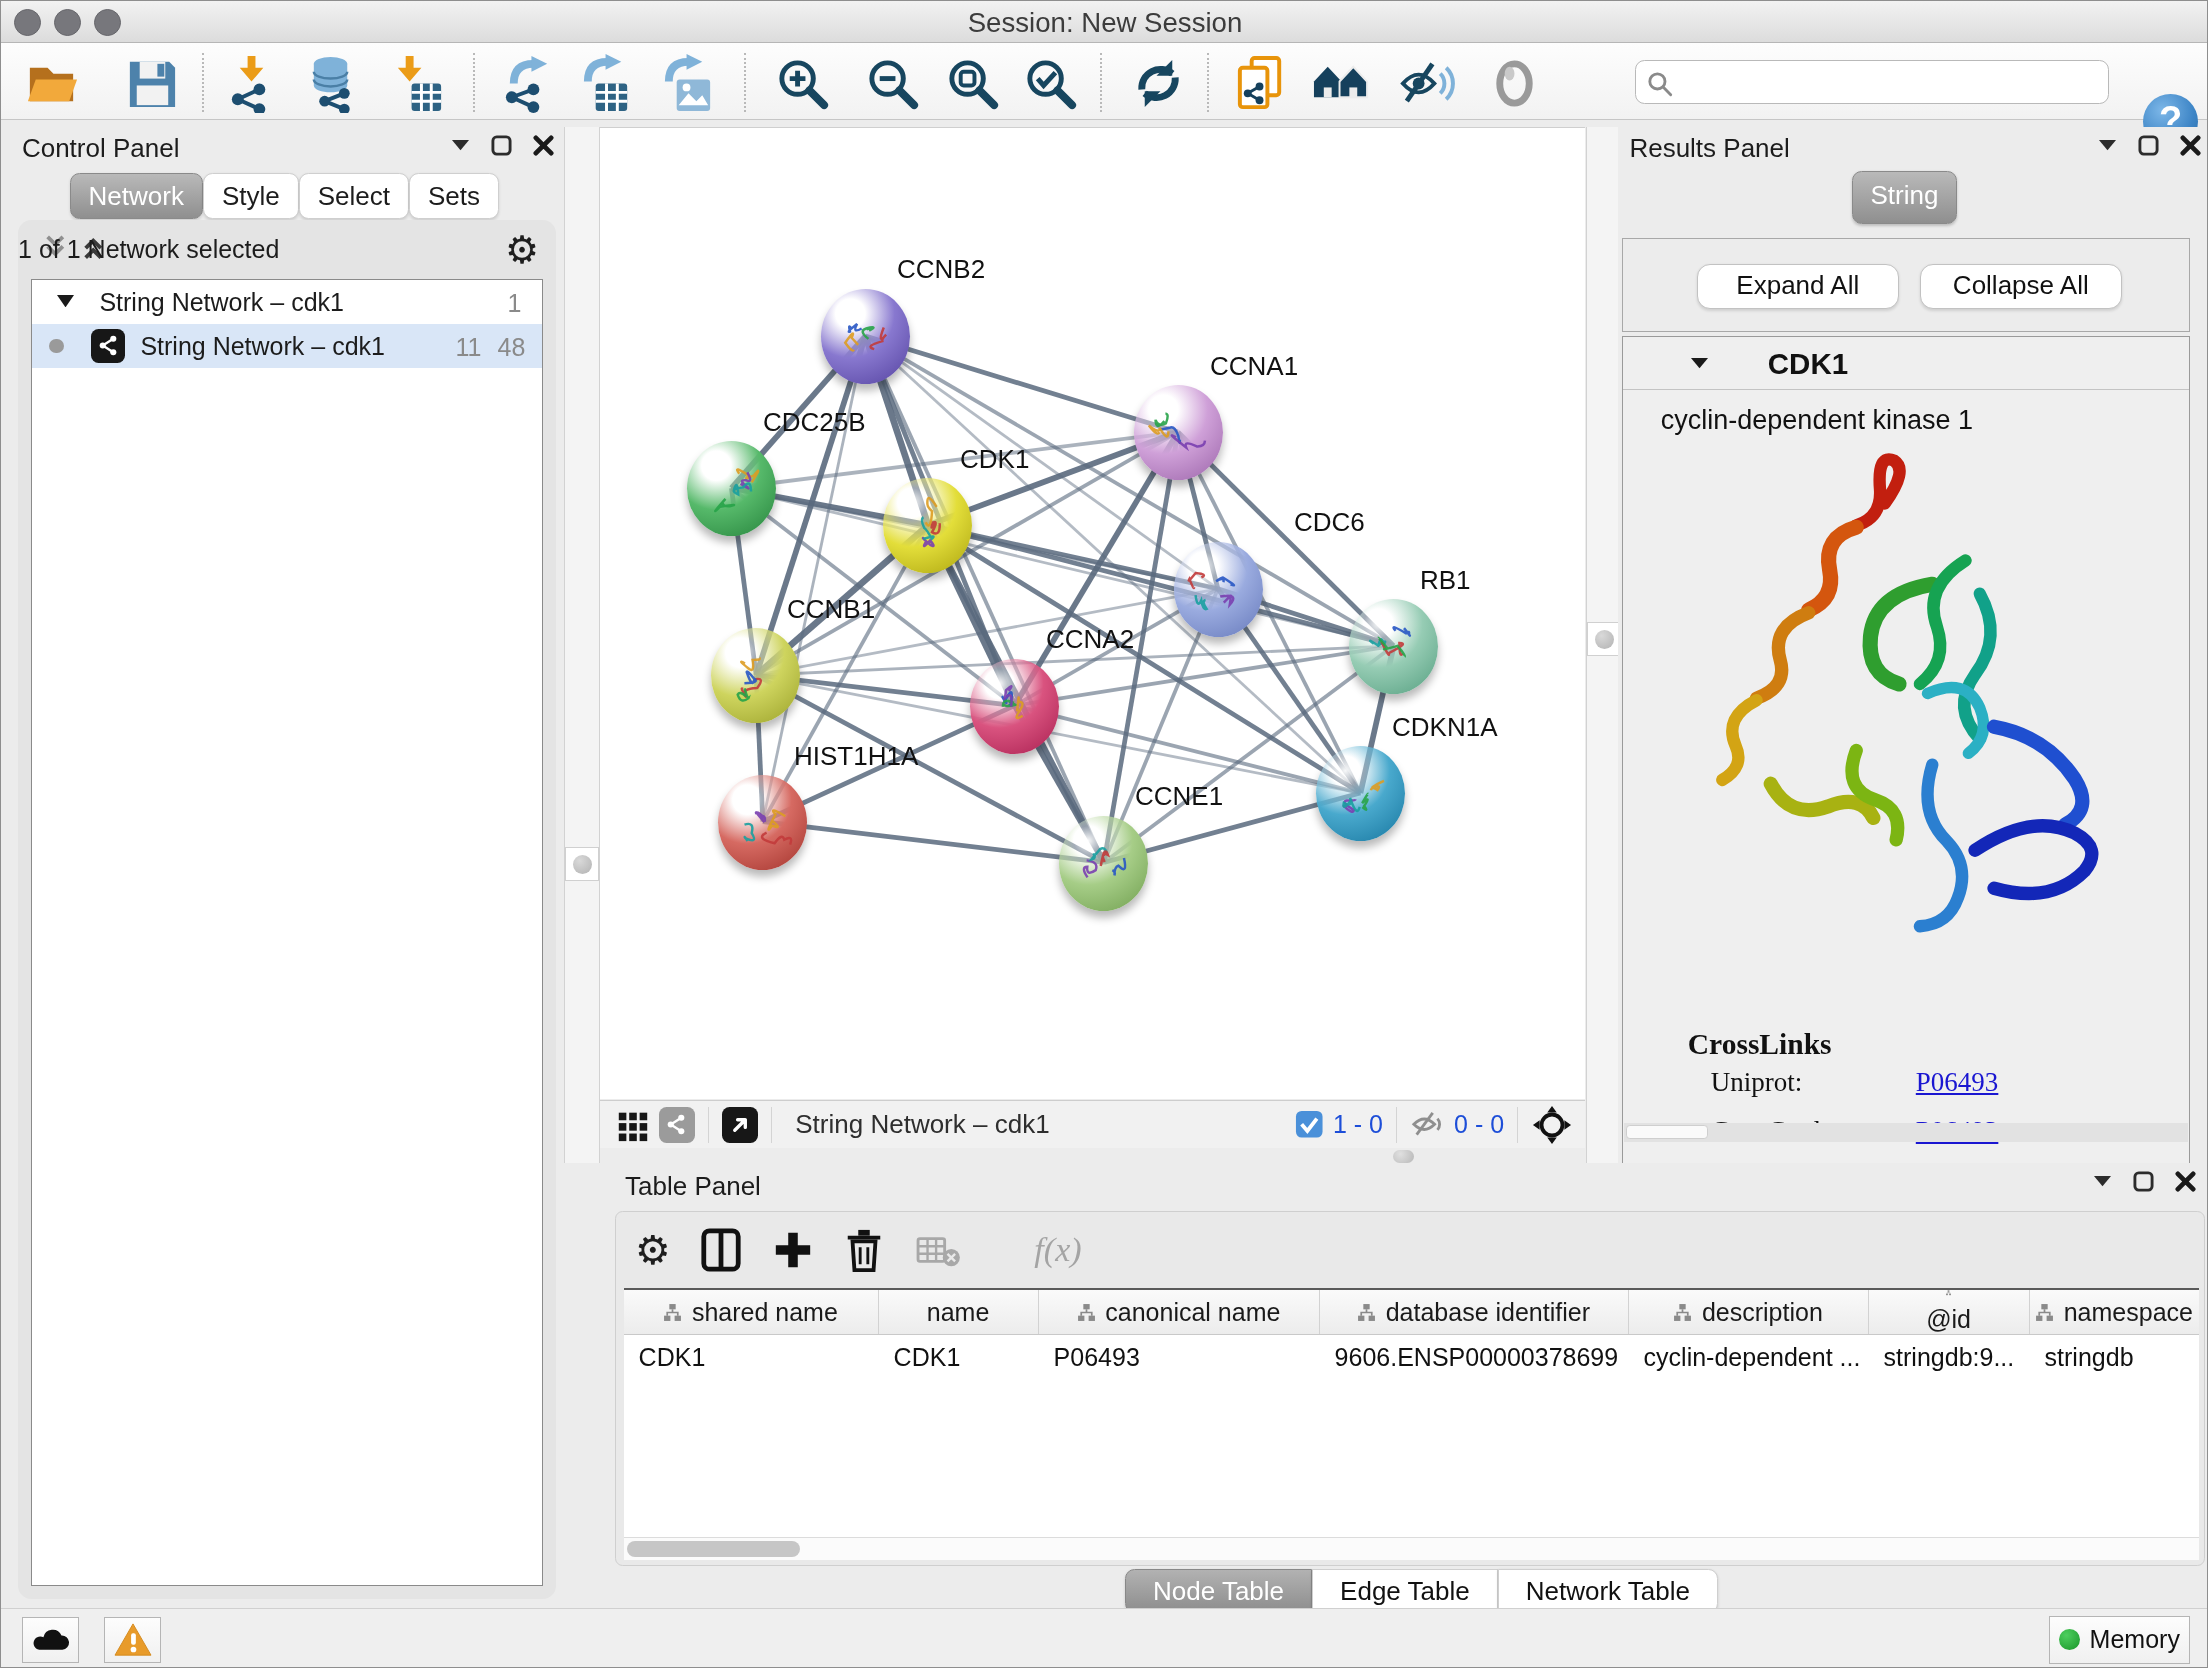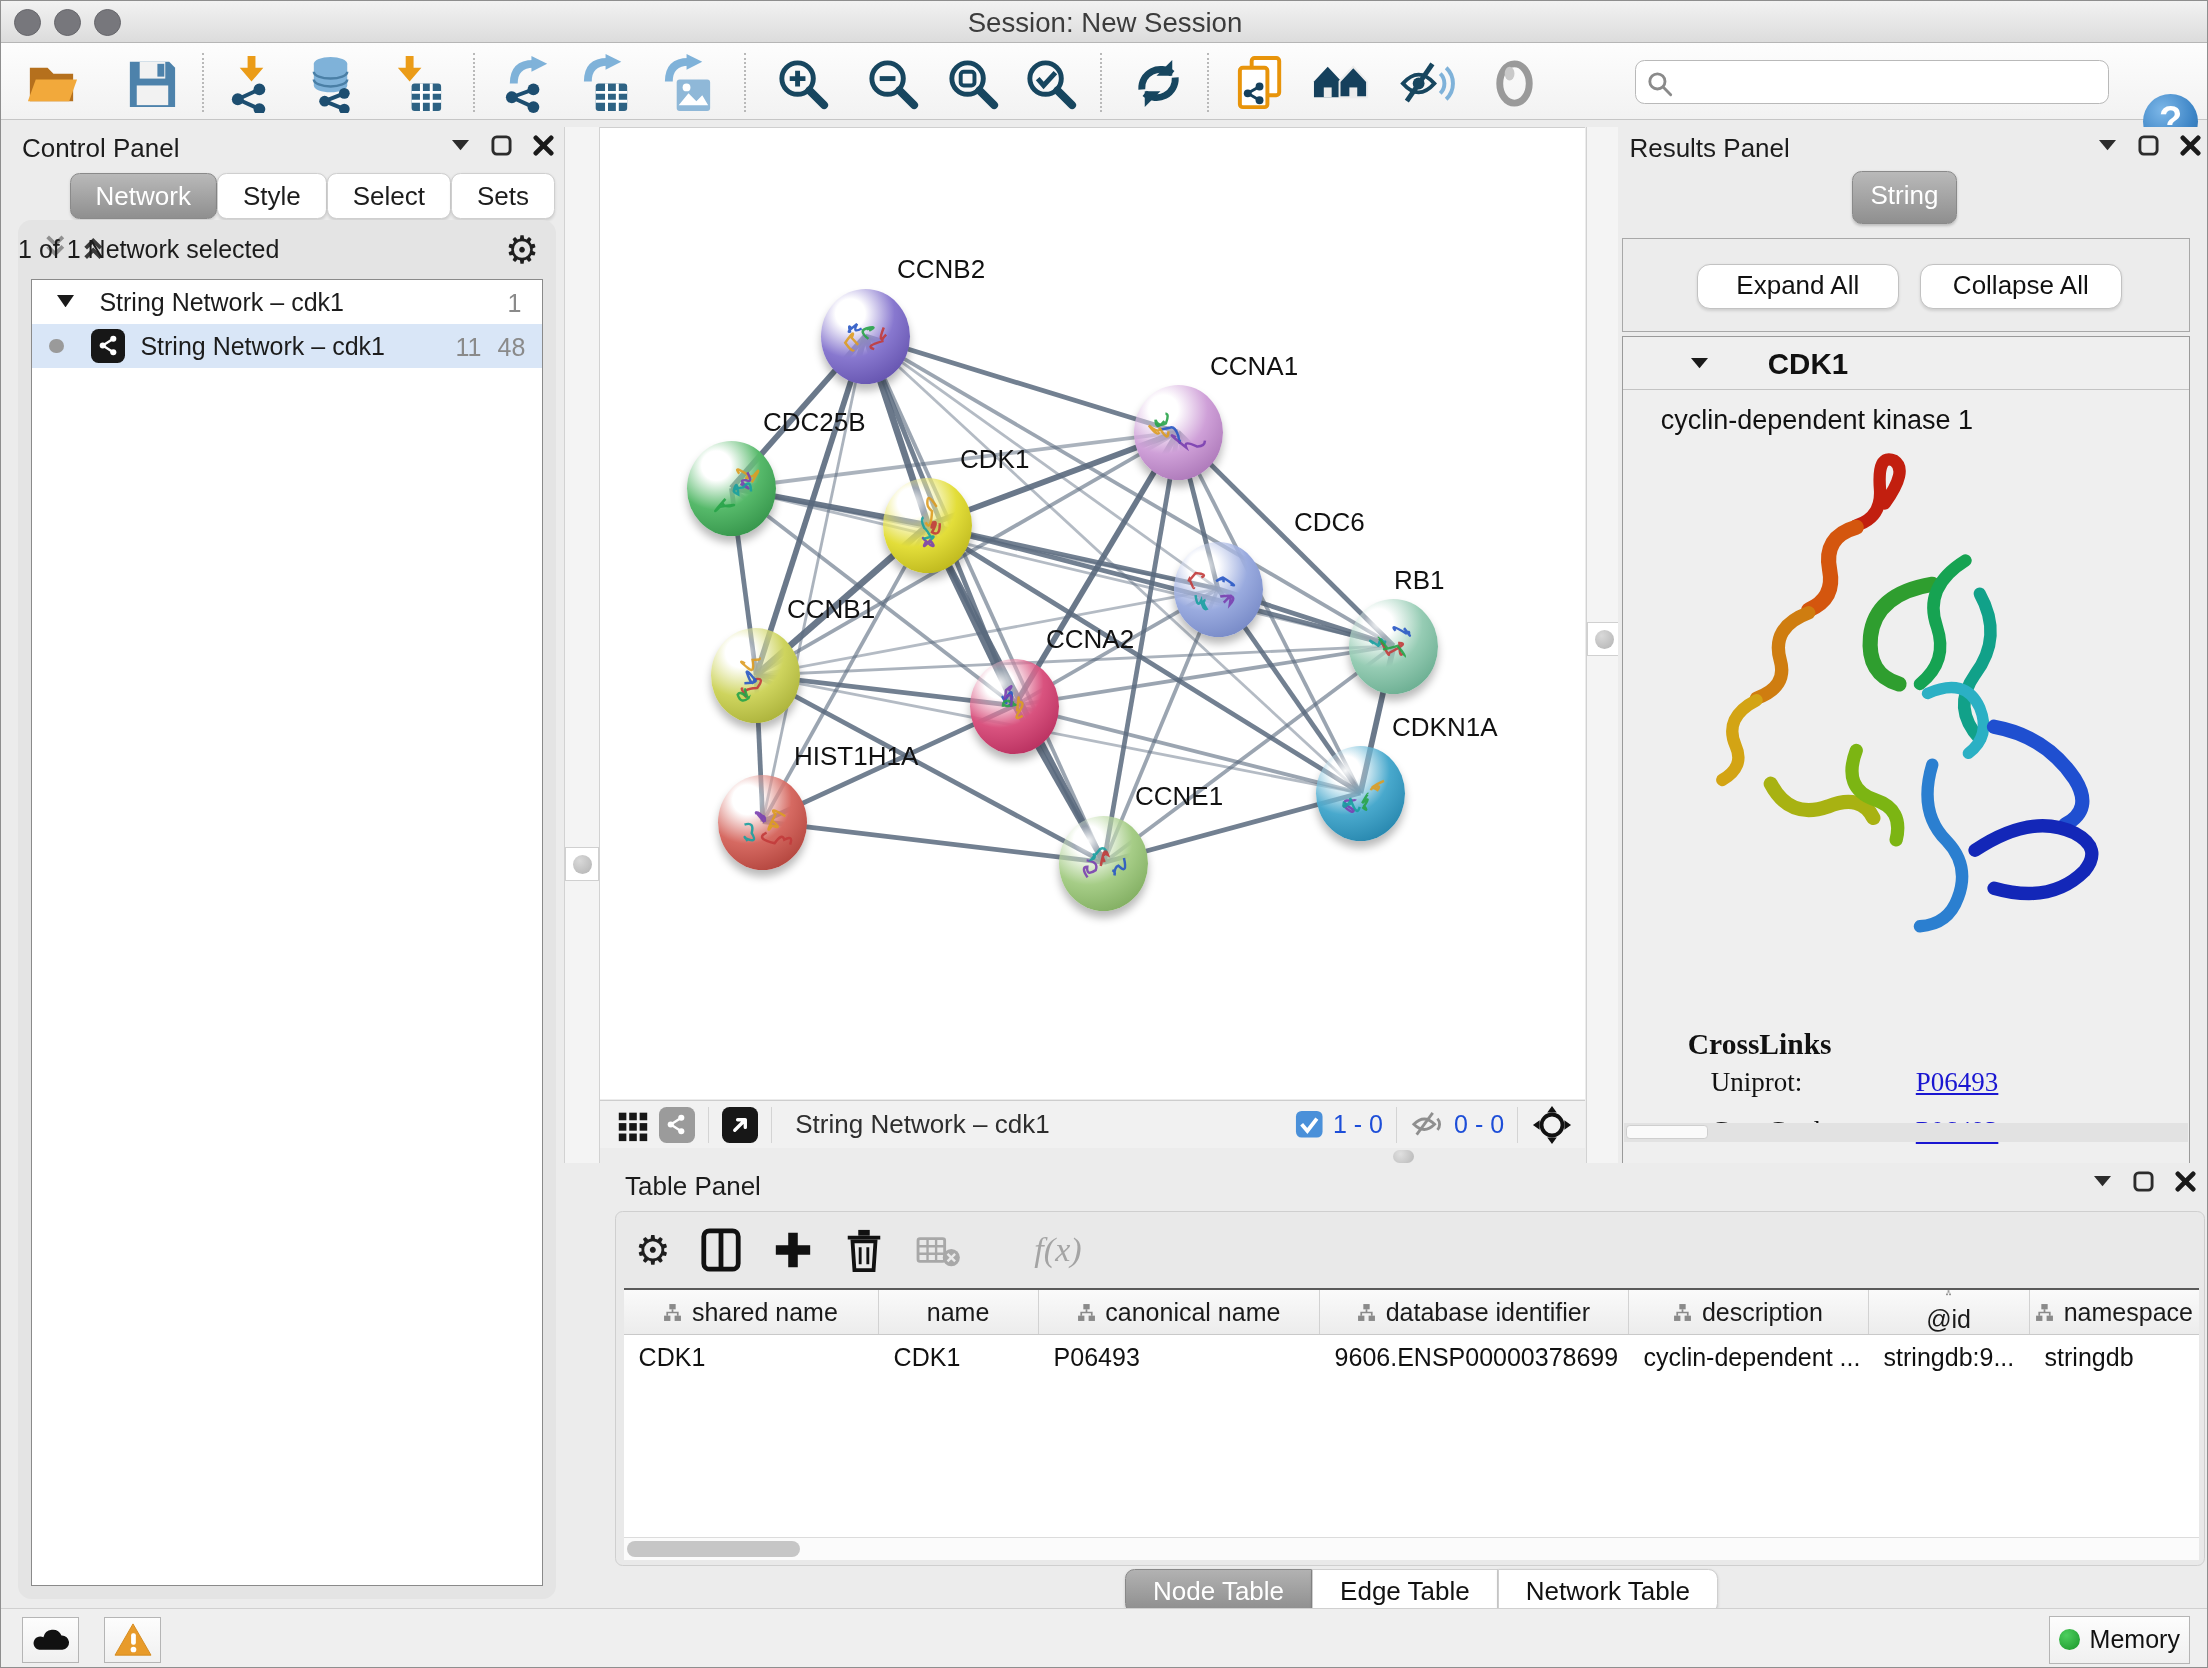--- a/index.html
+++ b/index.html
@@ -31,21 +31,21 @@
 
   
   .panel-title { font-size:26px; color:#1c1c1c; }
   .win-ctl { display:inline-block; cursor:pointer; }
 
   
   .control-panel { position:absolute; left:7.6px; top:126px; width:555px; height:1474px; }
   .cp-head { position:absolute; left:13.3px; top:5.7px; }
   .panel-ctls { position:absolute; top:7.6px; right:9.5px; display:flex; gap:21px; align-items:center; }
   .cp-tabs { position:absolute; left:61px; top:46px; height:46px; display:flex; }
-  .tab { height:46px; padding:0 25px; font-size:26px; line-height:44px; text-align:right;
+  .tab { height:46px; padding:0 18px; font-size:26px; line-height:44px; text-align:right;
     background:#fff; color:#1c1c1c; border:1px solid #cfcfcf; border-radius:9.5px 9.5px 9.5px 9.5px;
     margin-right:0px; cursor:pointer; box-shadow:0 1.9px 2.9px rgba(0,0,0,.12); }
   .tab.active { background:linear-gradient(#b9b9b9,#8f8f8f); color:#fff; border-color:#8a8a8a; }
   .cp-body { position:absolute; left:9.5px; top:93px; width:538px; height:1379px;
     background:#e4e4e4; border-radius:13.3px; }
   .cp-status { position:absolute; left:0; top:0; width:100%; height:59px; }
   .cp-status .chev { position:absolute; top:13.3px; cursor:pointer; }
   .cp-status .txt { position:absolute; top:15px; left:0; width:100%; font-size:25px; color:#1c1c1c; }
   .cp-status .gear { position:absolute; right:17px; top:7.6px; cursor:pointer; }
   .net-list { position:absolute; left:13.3px; top:59px; width:512px; height:1307px;
@@ -495,21 +495,21 @@
         </div>
         <div class="node-label" style="left: 650px; top: 379px; margin-left: 44px;">CDC6</div>
         <div class="node" style="left: 749px; top: 471px; background: radial-gradient(circle at 33% 26%, rgba(255, 255, 255, 0.95) 0%, rgba(255, 255, 255, 0.35) 16%, rgb(150, 204, 180) 48%, rgb(84, 158, 127) 100%);">
           <svg width="89" height="95" viewBox="0 0 94 100">
             <path d="M26.1 47.0 q-9.3 -6.9 4.8 2.0 q10.6 -7.7 5.9 -1.4 q-3.3 -11.8 -6.0 3.0" stroke="#18a0a0" stroke-width="2.6" fill="none" opacity=".9"></path>
             <path d="M56.6 57.4 q-3.2 5.7 -3.4 -11.1 q11.2 -0.2 -11.2 10.6 q1.7 7.1 -7.8 -12.0" stroke="#c23b3b" stroke-width="2.6" fill="none" opacity=".9"></path>
             <path d="M49.2 33.4 q-7.5 -8.6 11.1 2.7 q4.0 -3.7 3.0 1.3 q3.5 4.2 -5.2 -6.8" stroke="#2857c4" stroke-width="2.6" fill="none" opacity=".9"></path>
             <path d="M30.8 40.9 q0.4 -0.5 9.7 10.9 q-10.6 3.3 10.7 -2.5 q9.1 10.6 7.5 11.6" stroke="#27a348" stroke-width="2.6" fill="none" opacity=".9"></path>
           </svg>
         </div>
-        <div class="node-label" style="left: 794px; top: 437px;">RB1</div>
+        <div class="node-label" style="left: 820px; top: 437px;">RB1</div>
         <div class="node" style="left: 111px; top: 500px; background: radial-gradient(circle at 33% 26%, rgba(255, 255, 255, 0.95) 0%, rgba(255, 255, 255, 0.35) 16%, rgb(206, 212, 94) 48%, rgb(153, 160, 40) 100%);">
           <svg width="89" height="95" viewBox="0 0 94 100">
             <path d="M33.7 64.1 q-3.7 -2.5 3.8 9.0 q-7.4 -9.2 11.3 -10.0 q8.5 -11.2 -1.9 -9.2" stroke="#c23b3b" stroke-width="2.6" fill="none" opacity=".9"></path>
             <path d="M45.7 53.8 q-1.8 10.9 -8.0 -7.5 q0.3 -2.2 7.2 6.3 q7.7 5.0 -9.6 5.6" stroke="#2857c4" stroke-width="2.6" fill="none" opacity=".9"></path>
             <path d="M35.4 63.6 q3.6 12.2 4.2 10.3 q-8.2 6.6 -11.4 -3.7 q2.1 -4.2 8.7 1.7" stroke="#27a348" stroke-width="2.6" fill="none" opacity=".9"></path>
             <path d="M35.9 37.3 q-9.4 -5.3 3.4 5.0 q7.1 6.1 4.6 -8.8 q9.3 0.1 7.2 -2.0" stroke="#dd9c22" stroke-width="2.6" fill="none" opacity=".9"></path>
           </svg>
         </div>
         <div class="node-label" style="left: 187px; top: 466px;">CCNB1</div>
         <div class="node" style="left: 370px; top: 531px; background: radial-gradient(circle at 33% 26%, rgba(255, 255, 255, 0.95) 0%, rgba(255, 255, 255, 0.35) 16%, rgb(217, 83, 127) 48%, rgb(168, 30, 79) 100%);">

